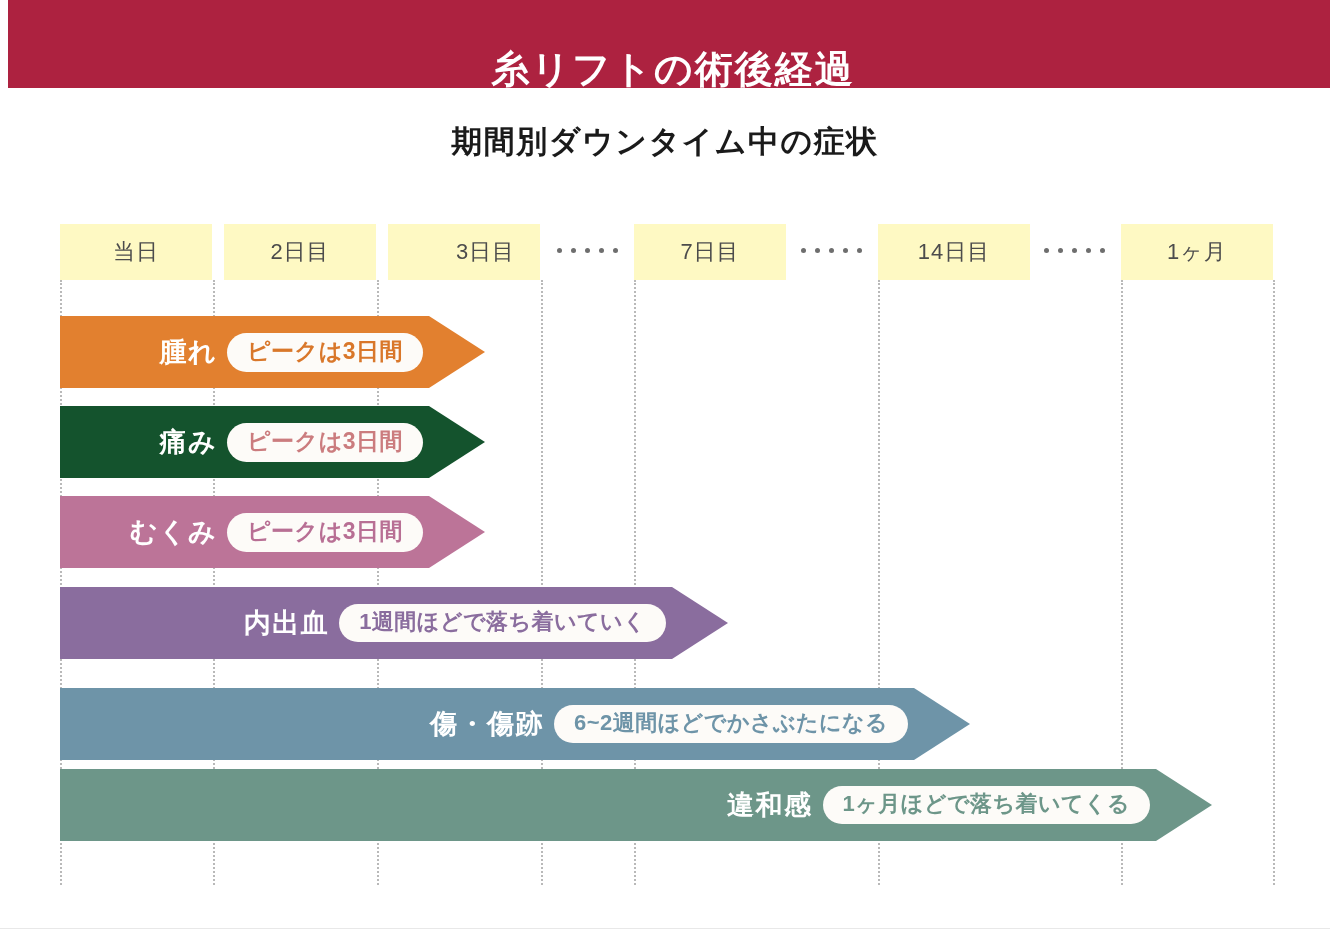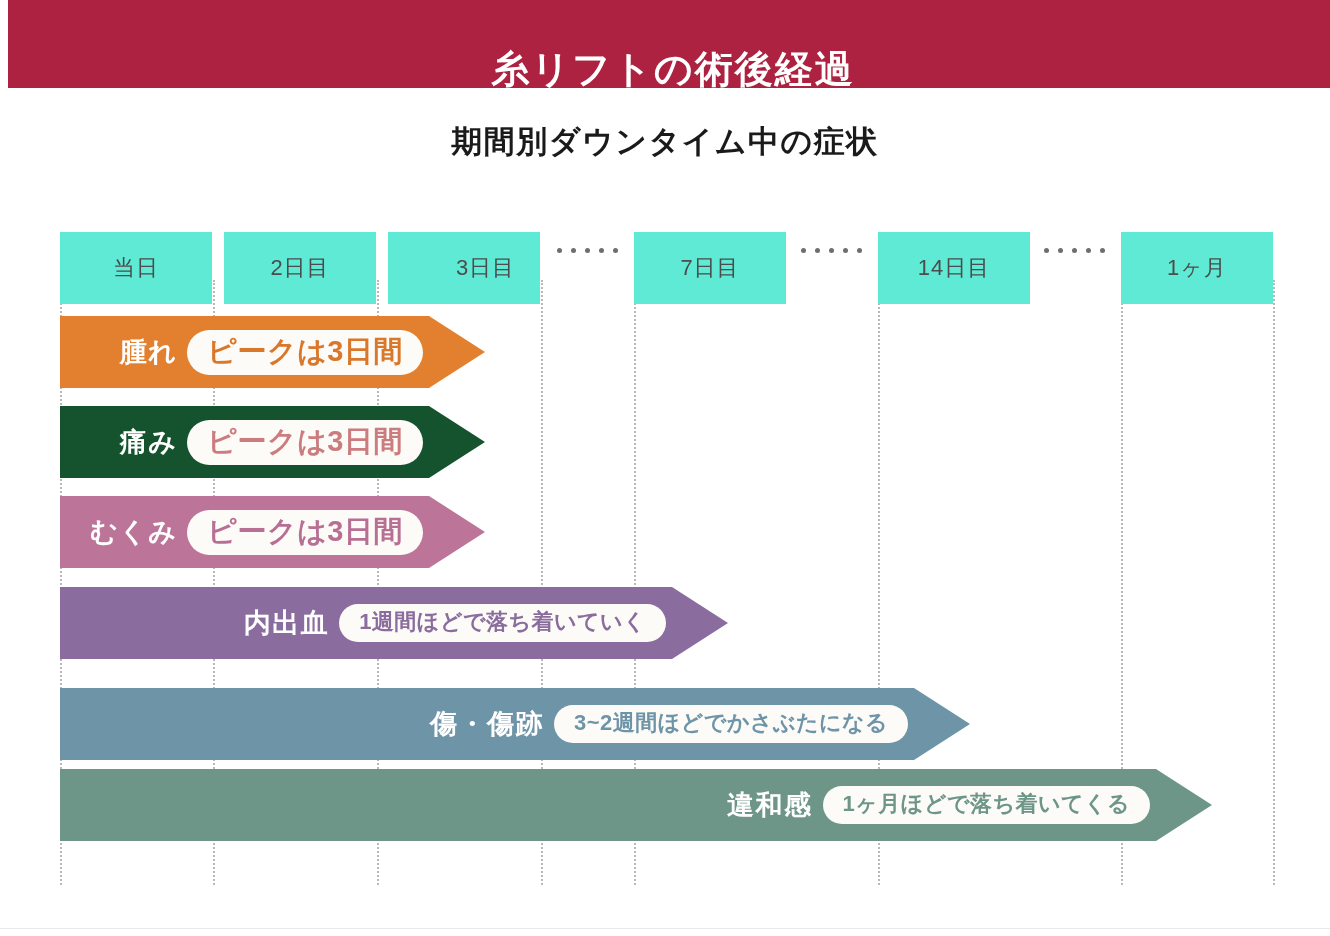--- a/index.html
+++ b/index.html
@@ -67,23 +67,23 @@
     position: absolute;
     top: 280px;
     height: 605px;
     width: 0;
     border-left: 2px dotted #b9b9b9;
   }
 
   
   .tl-cell {
     position: absolute;
-    top: 232px;
-    height: 72px;
-    background: #5eead4;
+    top: 224px;
+    height: 56px;
+    background: #fef9c3;
     display: flex;
     align-items: center;
     justify-content: center;
     box-sizing: border-box;
   }
   .tl-cell-label {
     font-size: 22px;
     color: #4c4c4c;
     letter-spacing: 1px;
     line-height: 1;
@@ -128,21 +128,21 @@
     color: #ffffff;
     font-size: 27px;
     font-weight: bold;
     letter-spacing: 1.5px;
     line-height: 1;
   }
   .bar-pill {
     background: #fdfbf8;
     border-radius: 40px;
     padding: 7px 20px 9px 20px;
-    font-size: 29px;
+    font-size: 23px;
     font-weight: bold;
     letter-spacing: 0.5px;
     line-height: 1;
   }
 
   .bar.b0 { background: #e2802f; clip-path: polygon(0 0, calc(100% - 56px) 0, 100% 50%, calc(100% - 56px) 100%, 0 100%); }
   .bar.b1 { background: #14532d; clip-path: polygon(0 0, calc(100% - 56px) 0, 100% 50%, calc(100% - 56px) 100%, 0 100%); }
   .bar.b2 { background: #bc7498; clip-path: polygon(0 0, calc(100% - 56px) 0, 100% 50%, calc(100% - 56px) 100%, 0 100%); }
   .bar.b3 { background: #8a6d9e; clip-path: polygon(0 0, calc(100% - 56px) 0, 100% 50%, calc(100% - 56px) 100%, 0 100%); }
   .bar.b4 { background: #6e94a8; clip-path: polygon(0 0, calc(100% - 56px) 0, 100% 50%, calc(100% - 56px) 100%, 0 100%); margin-top: 10px; }
@@ -252,21 +252,21 @@
       </div>
       <div class="bar b3" style="left: 60px; top: 587px; width: 668px;">
         <div class="bar-inner">
           <span class="bar-label">内出血</span>
           <span class="bar-pill">1週間ほどで落ち着いていく</span>
         </div>
       </div>
       <div class="bar b4" style="left: 60px; top: 678px; width: 910px;">
         <div class="bar-inner">
           <span class="bar-label">傷・傷跡</span>
-          <span class="bar-pill">3~2週間ほどでかさぶたになる</span>
+          <span class="bar-pill">6~2週間ほどでかさぶたになる</span>
         </div>
       </div>
       <div class="bar b5" style="left: 60px; top: 769px; width: 1152px;">
         <div class="bar-inner">
           <span class="bar-label">違和感</span>
           <span class="bar-pill">1ヶ月ほどで落ち着いてくる</span>
         </div>
       </div>
     </div>
 

